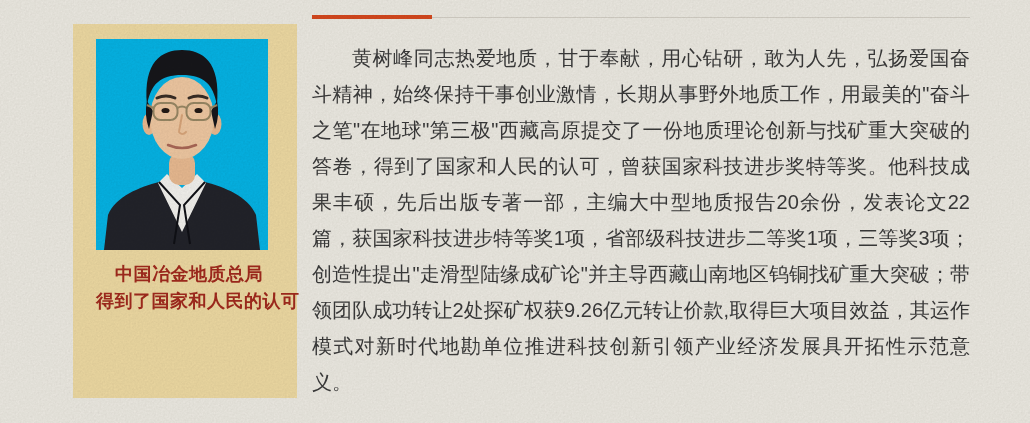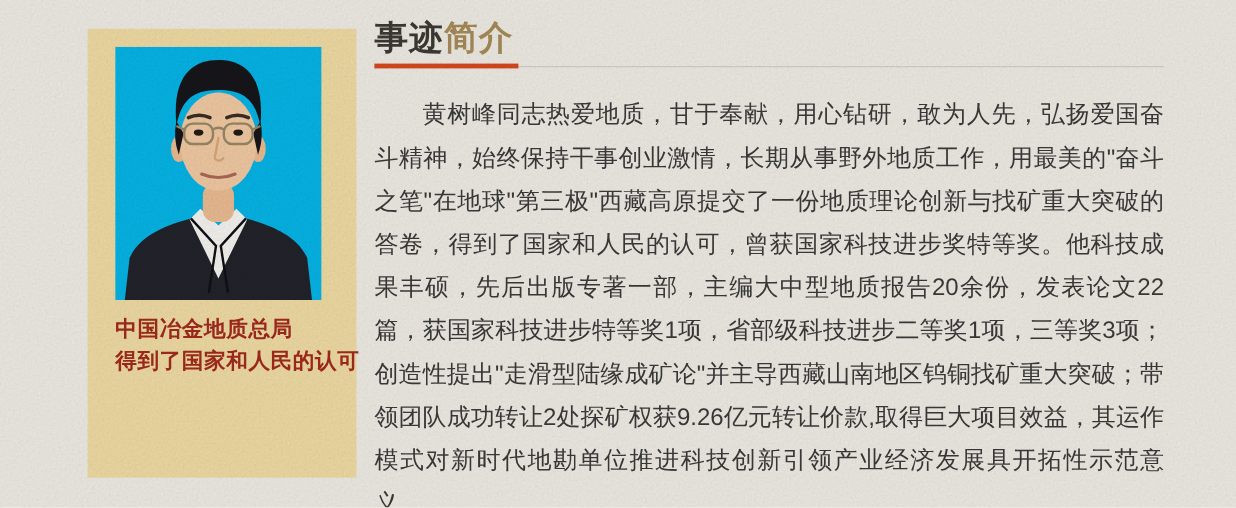--- a/index.html
+++ b/index.html
@@ -18,20 +18,21 @@
     position:absolute;inset:0;
     pointer-events:none;
     z-index:5;
   }
   
   .card{
     position:absolute;left:73px;top:24px;
     width:224px;height:374px;
     background:#f2dda5;
     z-index:1;
+    text-align:center;
   }
   .photo{
     position:absolute;left:23px;top:15px;
     width:172px;height:211px;
     display:block;
   }
   .caption{
     position:absolute;left:23px;top:237px;width:186px;
     font-size:18px;font-weight:bold;
     line-height:27px;
@@ -121,23 +122,20 @@
 
       <path d="M72 106 Q86 112 100 106" fill="none" stroke="#ad6a58" stroke-width="2.5" stroke-linecap="round"></path>
     </svg>
     <div class="caption">
       <div>中国冶金地质总局</div>
       <div>得到了国家和人民的认可</div>
     </div>
   </div>
 
   <div class="content">
-    <h2 class="section-title">
-      <span class="title-primary">事迹</span><span class="title-accent">简介</span>
-    </h2>
     <div class="divider">
       <div class="divider-line"></div>
       <div class="divider-accent"></div>
     </div>
     <p class="paragraph">黄树峰同志热爱地质，甘于奉献，用心钻研，敢为人先，弘扬爱国奋斗精神，始终保持干事创业激情，长期从事野外地质工作，用最美的"奋斗之笔"在地球"第三极"西藏高原提交了一份地质理论创新与找矿重大突破的答卷，得到了国家和人民的认可，曾获国家科技进步奖特等奖。他科技成果丰硕，先后出版专著一部，主编大中型地质报告20余份，发表论文22篇，获国家科技进步特等奖1项，省部级科技进步二等奖1项，三等奖3项；创造性提出"走滑型陆缘成矿论"并主导西藏山南地区钨铜找矿重大突破；带领团队成功转让2处探矿权获9.26亿元转让价款,取得巨大项目效益，其运作模式对新时代地勘单位推进科技创新引领产业经济发展具开拓性示范意义。</p>
   </div>
 
   <svg class="grain" width="1030" height="423" aria-hidden="true">
     <filter id="paperNoise">
       <feTurbulence type="fractalNoise" baseFrequency="0.55" numOctaves="2" stitchTiles="stitch" result="n"></feTurbulence>

